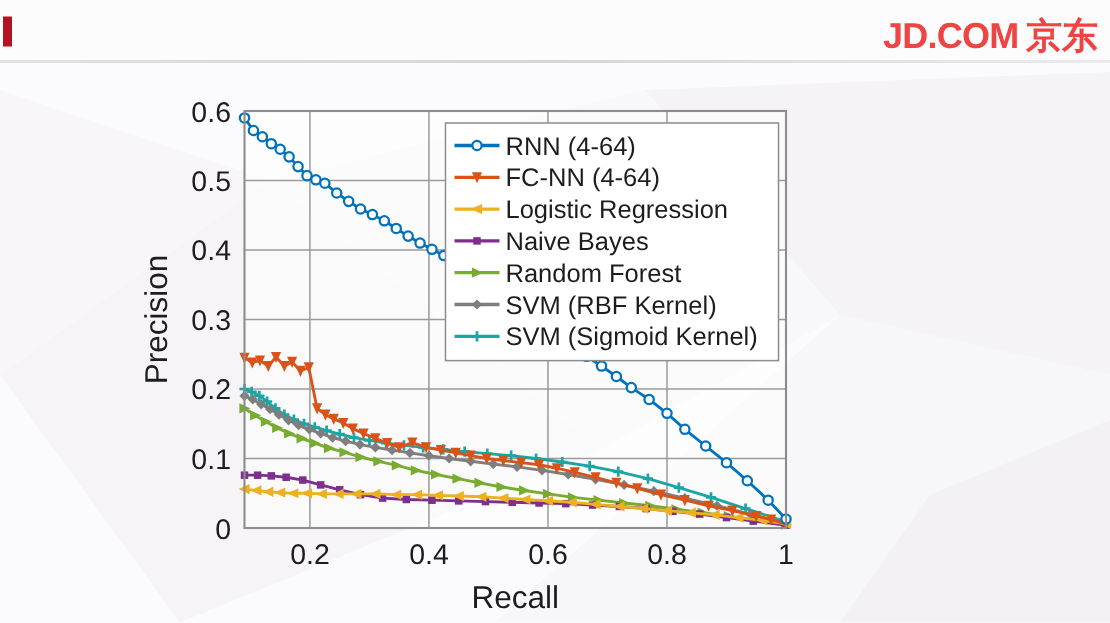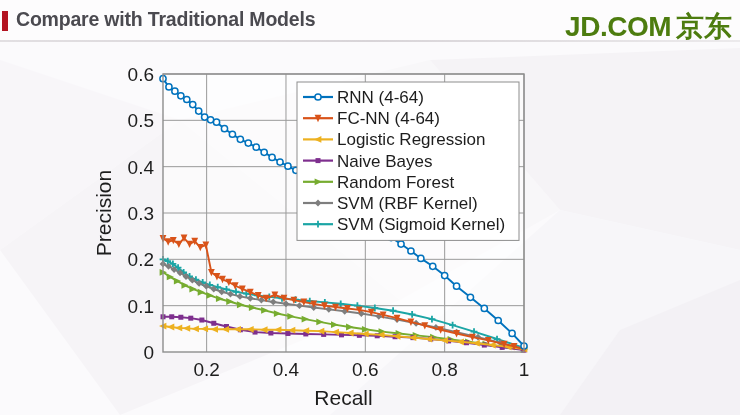--- a/index.html
+++ b/index.html
@@ -45,23 +45,23 @@
     left: 16px; top: 8px;
     font-size: 19.5px;
     font-weight: bold;
     color: #4b4a50;
     letter-spacing: -0.2px;
     white-space: nowrap;
   }
   #brand-logo {
     position: absolute;
     right: 8px; top: 8px;
-    font-size: 28px;
+    font-size: 24px;
     font-weight: bold;
-    color: #4d7c0f;
+    color: #ef4444;
     white-space: nowrap;
     letter-spacing: -0.5px;
   }
   #brand-logo .cn { letter-spacing: 0px; margin-left: 5px; }
 
   
   #chart-wrap {
     position: absolute;
     left: 0; top: 47px;
     width: 740px; height: 368px;
@@ -93,21 +93,20 @@
     <polygon points="0,250 180,120 400,300 120,415" fill="#f6f4f7"></polygon>
     <polygon points="400,300 180,120 430,60 560,210" fill="#f8f7f9"></polygon>
     <polygon points="560,210 430,60 740,48 740,250" fill="#f5f3f6"></polygon>
     <polygon points="560,210 740,250 740,415 330,415" fill="#f7f6f9"></polygon>
     <polygon points="0,250 0,60 180,120" fill="#f8f6f9"></polygon>
     <polygon points="620,330 740,280 740,415 560,415" fill="#f3f1f5"></polygon>
   </svg>
 
   <div id="header">
     <div id="title-accent"></div>
-    <div id="page-title">Compare with Traditional Models</div>
     <div id="brand-logo"><span>JD.COM</span><span class="cn">京东</span></div>
   </div>
   <div id="header-rule"></div>
 
   <div id="chart-wrap">
     <svg id="chart-svg" width="740" height="368">
       <g id="plot-bg">
           <rect x="163" y="27" width="361" height="278" fill="#ffffff" fill-opacity="0.55"></rect>
         </g>
       <g id="grid-layer">

